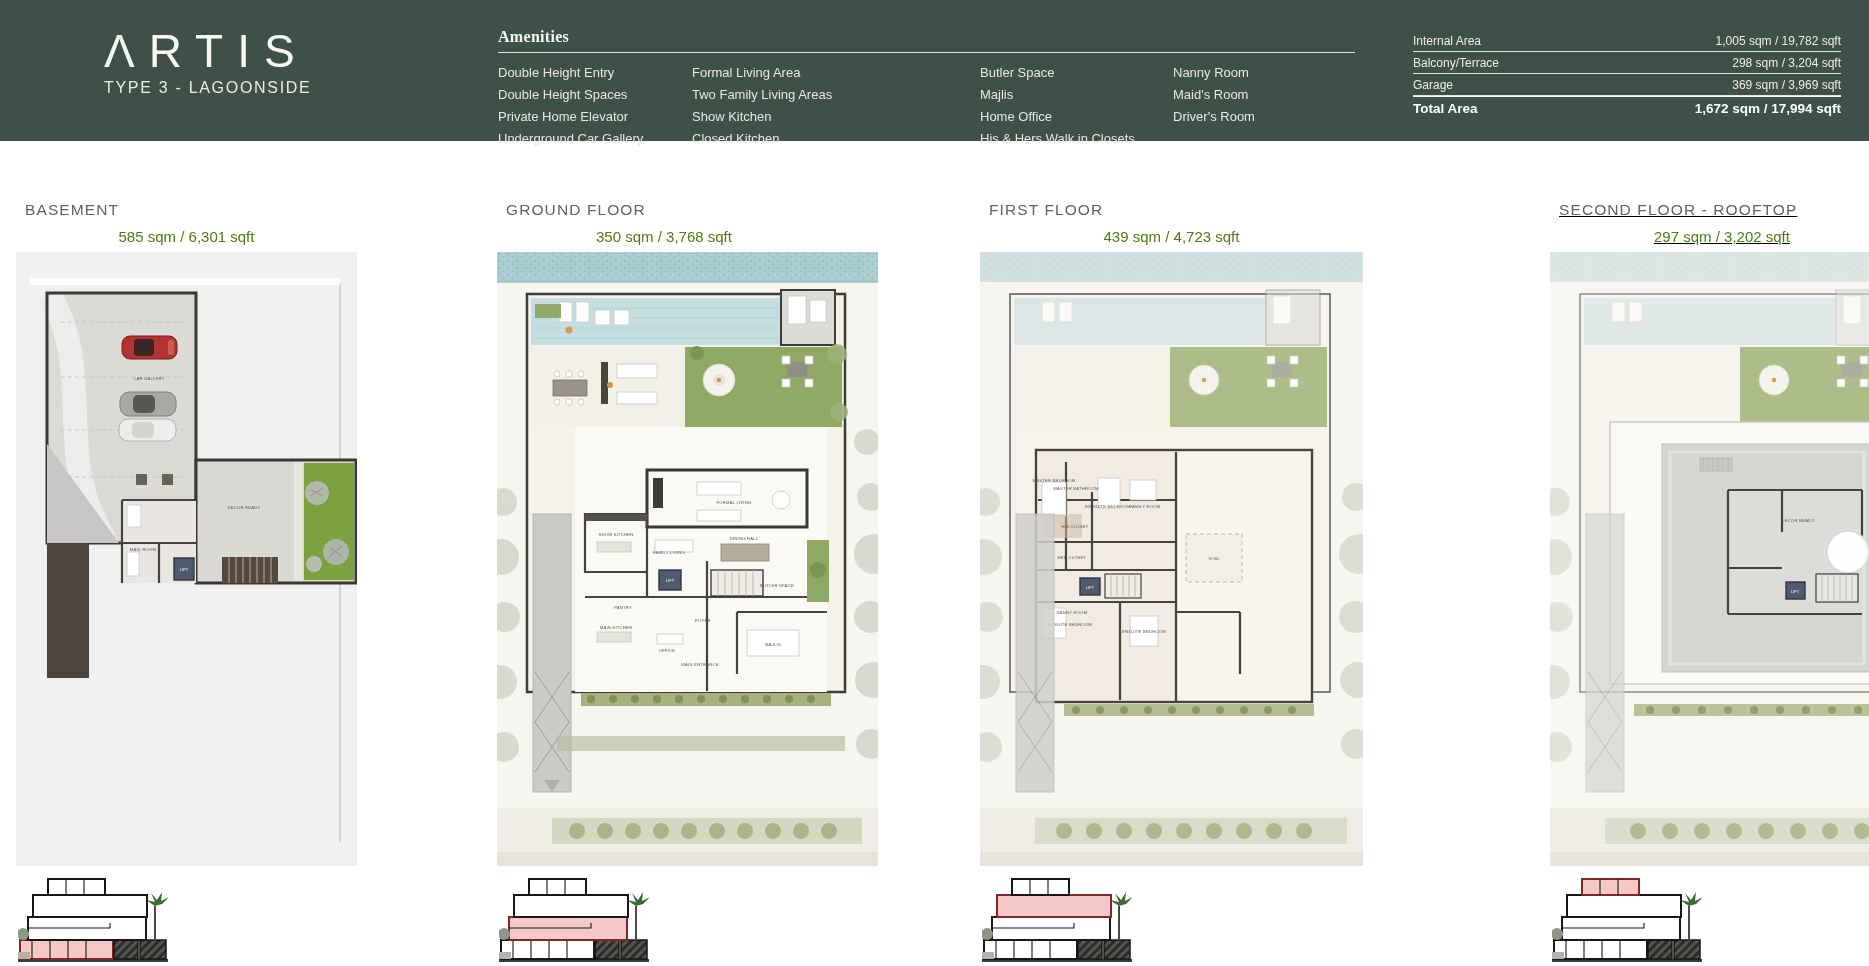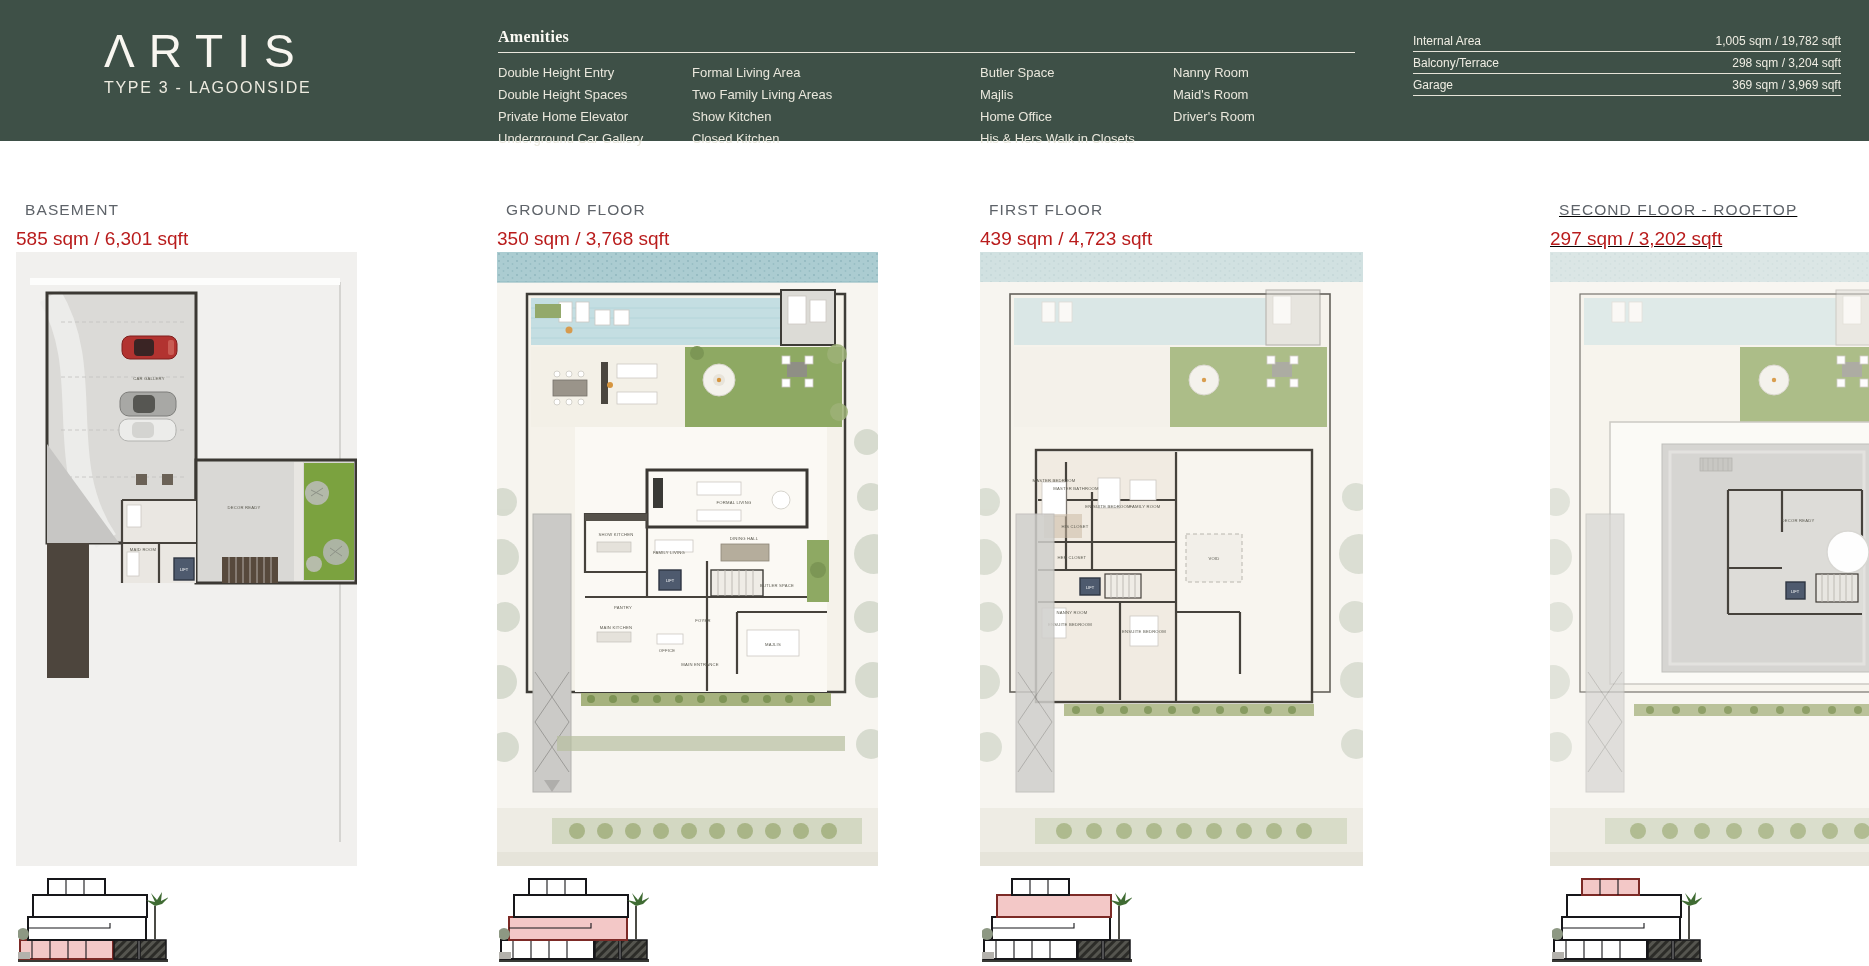--- a/index.html
+++ b/index.html
@@ -20,21 +20,21 @@
 
   .area-table{position:absolute;left:1413px;top:30px;width:428px;}
   .at-row{display:flex;justify-content:space-between;align-items:center;height:21px;border-bottom:1px solid #e6e4d9;font-size:12px;color:#efede3;}
   .at-row .lab{white-space:nowrap;}
   .at-row .val{white-space:nowrap;text-align:right;}
   .at-total{border-top:1px solid #fdfdfb;border-bottom:none;font-weight:bold;color:#ffffff;font-size:13.5px;height:23px;}
 
   
   .floor{position:absolute;top:192px;height:774px;}
   .floor-title{font-size:15.5px;font-weight:400;letter-spacing:1.1px;color:#5E6369;margin:9px;}
-  .floor-sub{font-size:19px;color:#b91c1c;margin-top:6px;}
+  .floor-sub{font-size:15px;color:#4d7c0f;margin-top:6px;text-align:center;}
   .f0{left:16px;width:341px;} .f1{left:497px;width:334px;} .f2{left:980px;width:383px;} .f3{left:1550px;width:344px;text-decoration:underline;}
   .plan{position:absolute;left:0;top:60px;}
   .elev{position:absolute;left:2px;top:684px;}
 
   
   .wall{fill:none;stroke:#3b3833;stroke-width:3;}
   .wall2{fill:none;stroke:#46423c;stroke-width:2.2;}
   .thin{fill:none;stroke:#b9b8b4;stroke-width:1;}
   .lbl4{font-family:"Liberation Sans",sans-serif;font-size:4.2px;fill:#5a594f;text-anchor:middle;letter-spacing:.2px;}
   .lblw{font-family:"Liberation Sans",sans-serif;font-size:4px;fill:#ffffff;text-anchor:middle;}
@@ -95,20 +95,24 @@
         <span class="val">1,005 sqm / 19,782 sqft</span>
       </div>
       <div class="at-row">
         <span class="lab">Balcony/Terrace</span>
         <span class="val">298 sqm / 3,204 sqft</span>
       </div>
       <div class="at-row">
         <span class="lab">Garage</span>
         <span class="val">369 sqm / 3,969 sqft</span>
       </div>
+      <div class="at-row at-total">
+        <span class="lab">Total Area</span>
+        <span class="val">1,672 sqm / 17,994 sqft</span>
+      </div>
     </div>
   </div>
 
   <section class="floor f0">
     <h2 class="floor-title">BASEMENT</h2>
     <div class="floor-sub">585 sqm / 6,301 sqft</div>
 
     <div class="plan">
       <svg viewBox="0 0 341 614" width="341" height="614">
         <rect width="341" height="614" fill="#F1F0EE"></rect>

